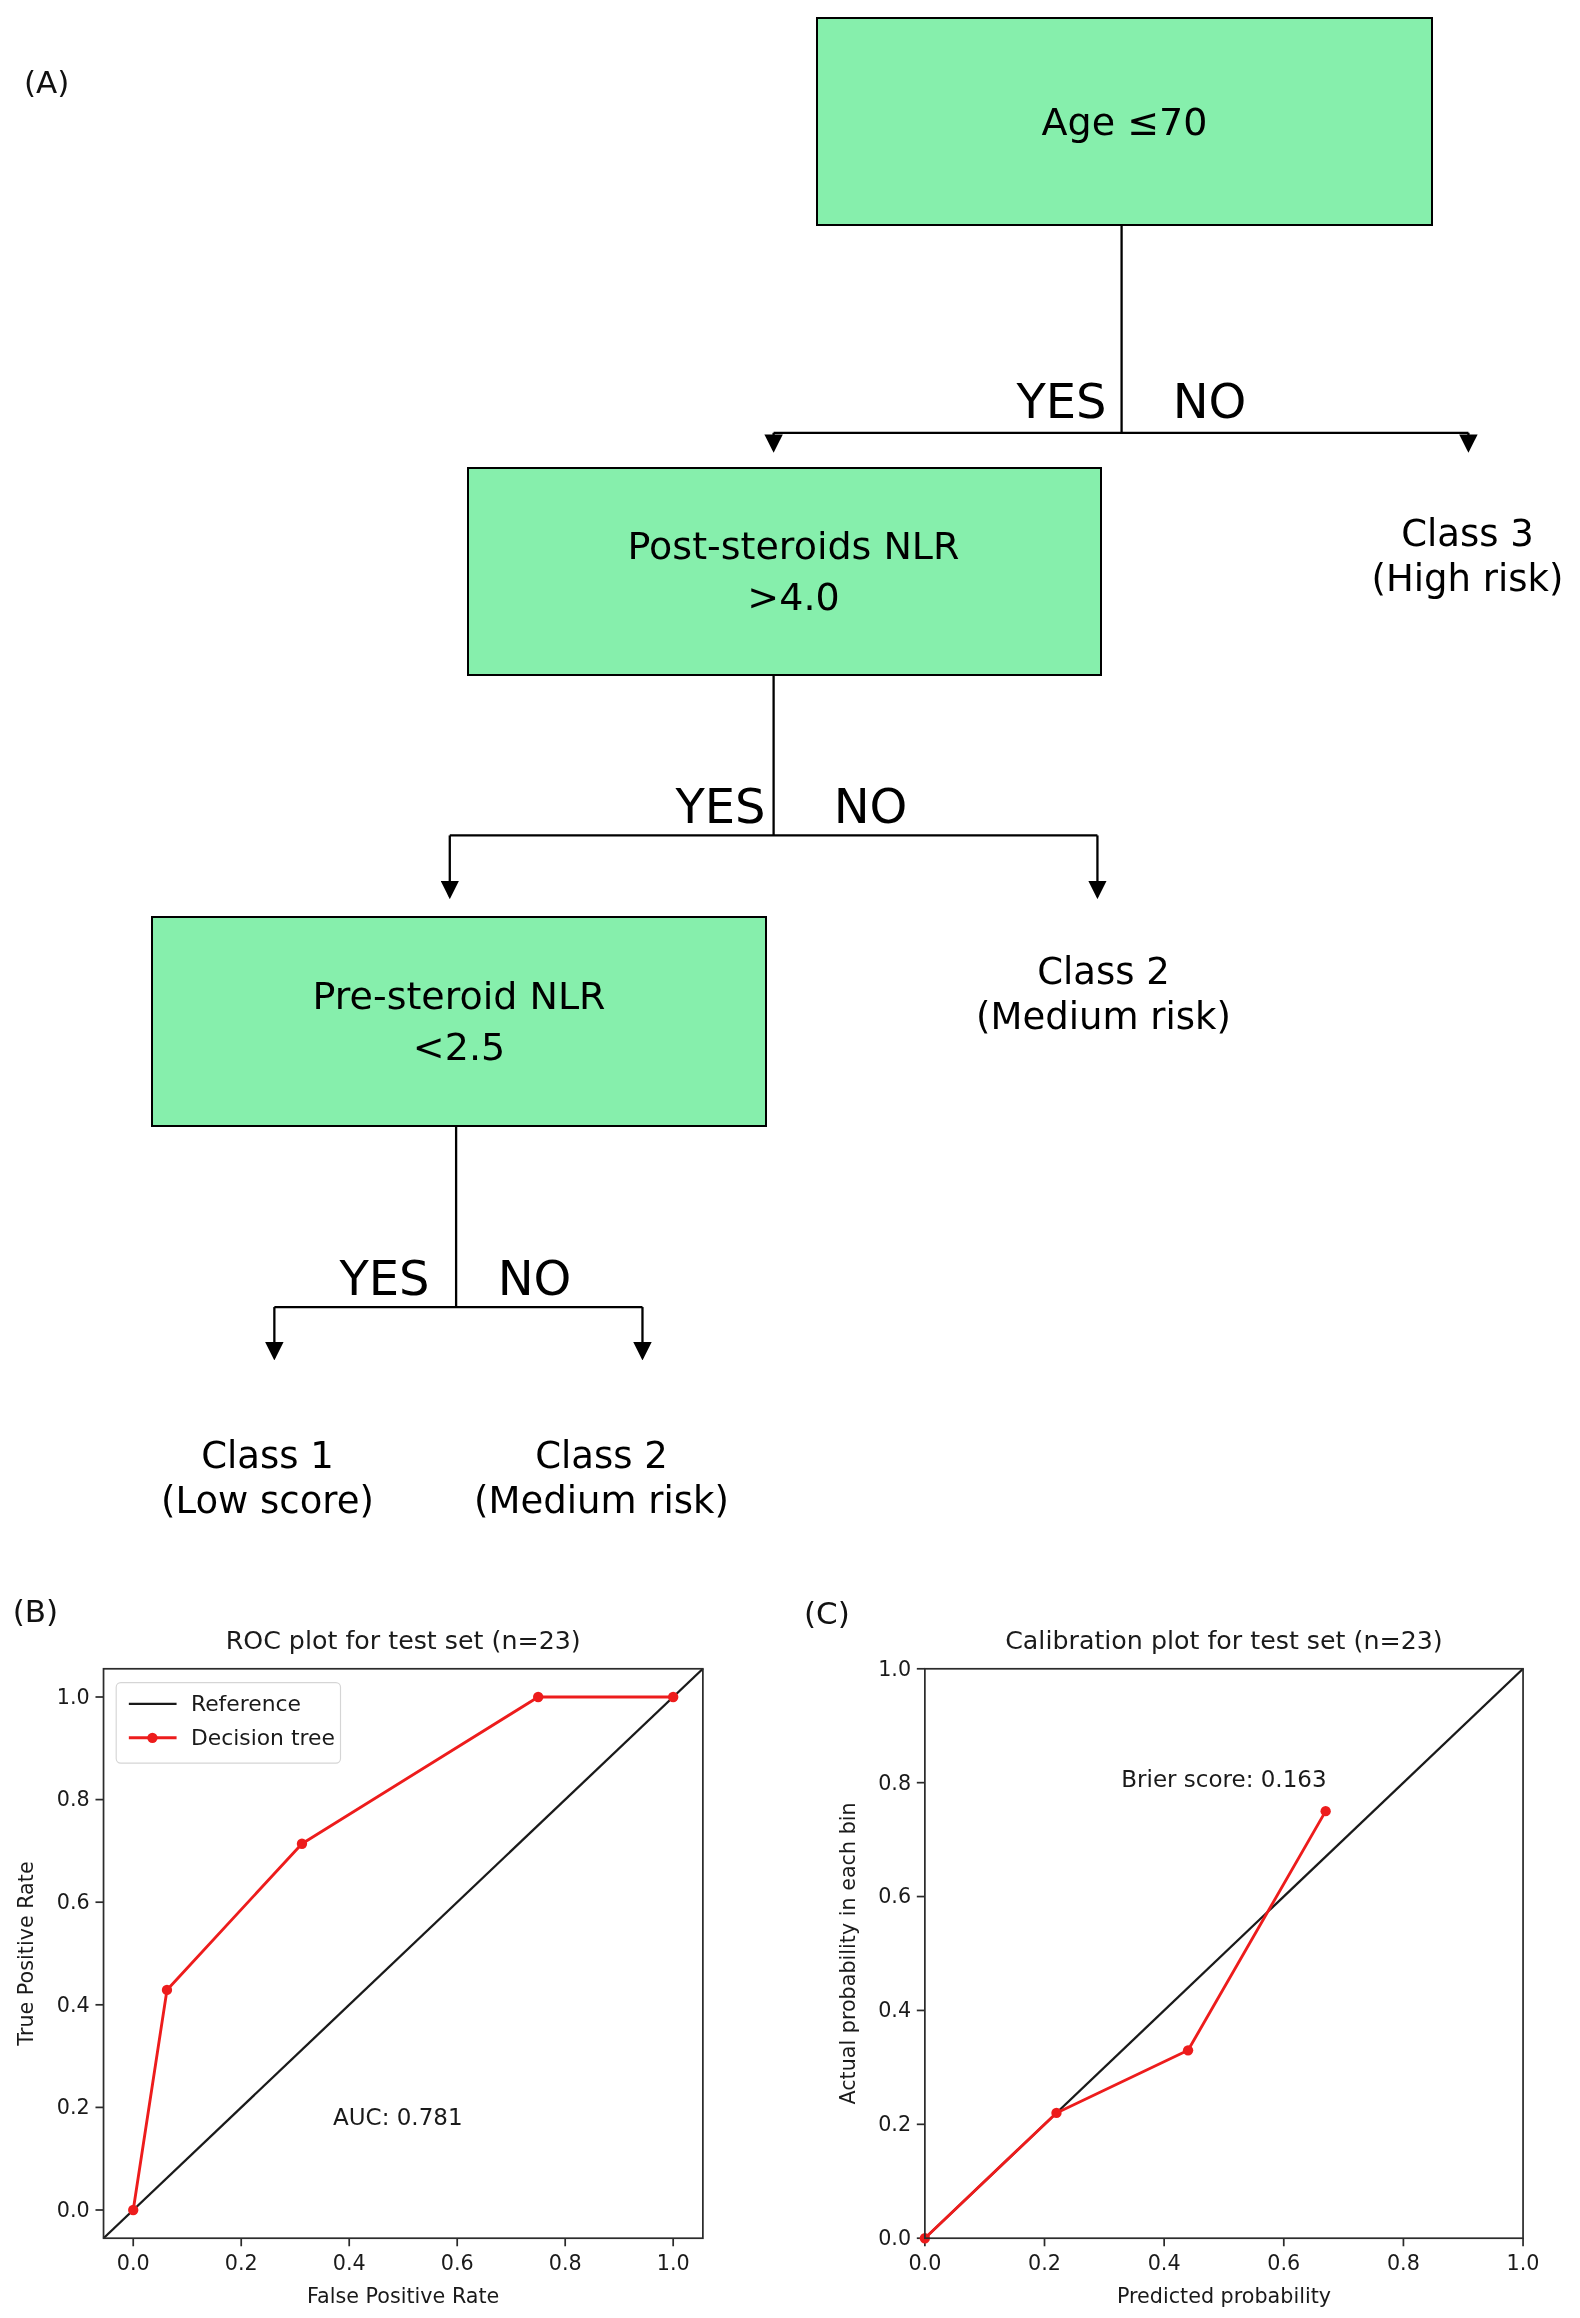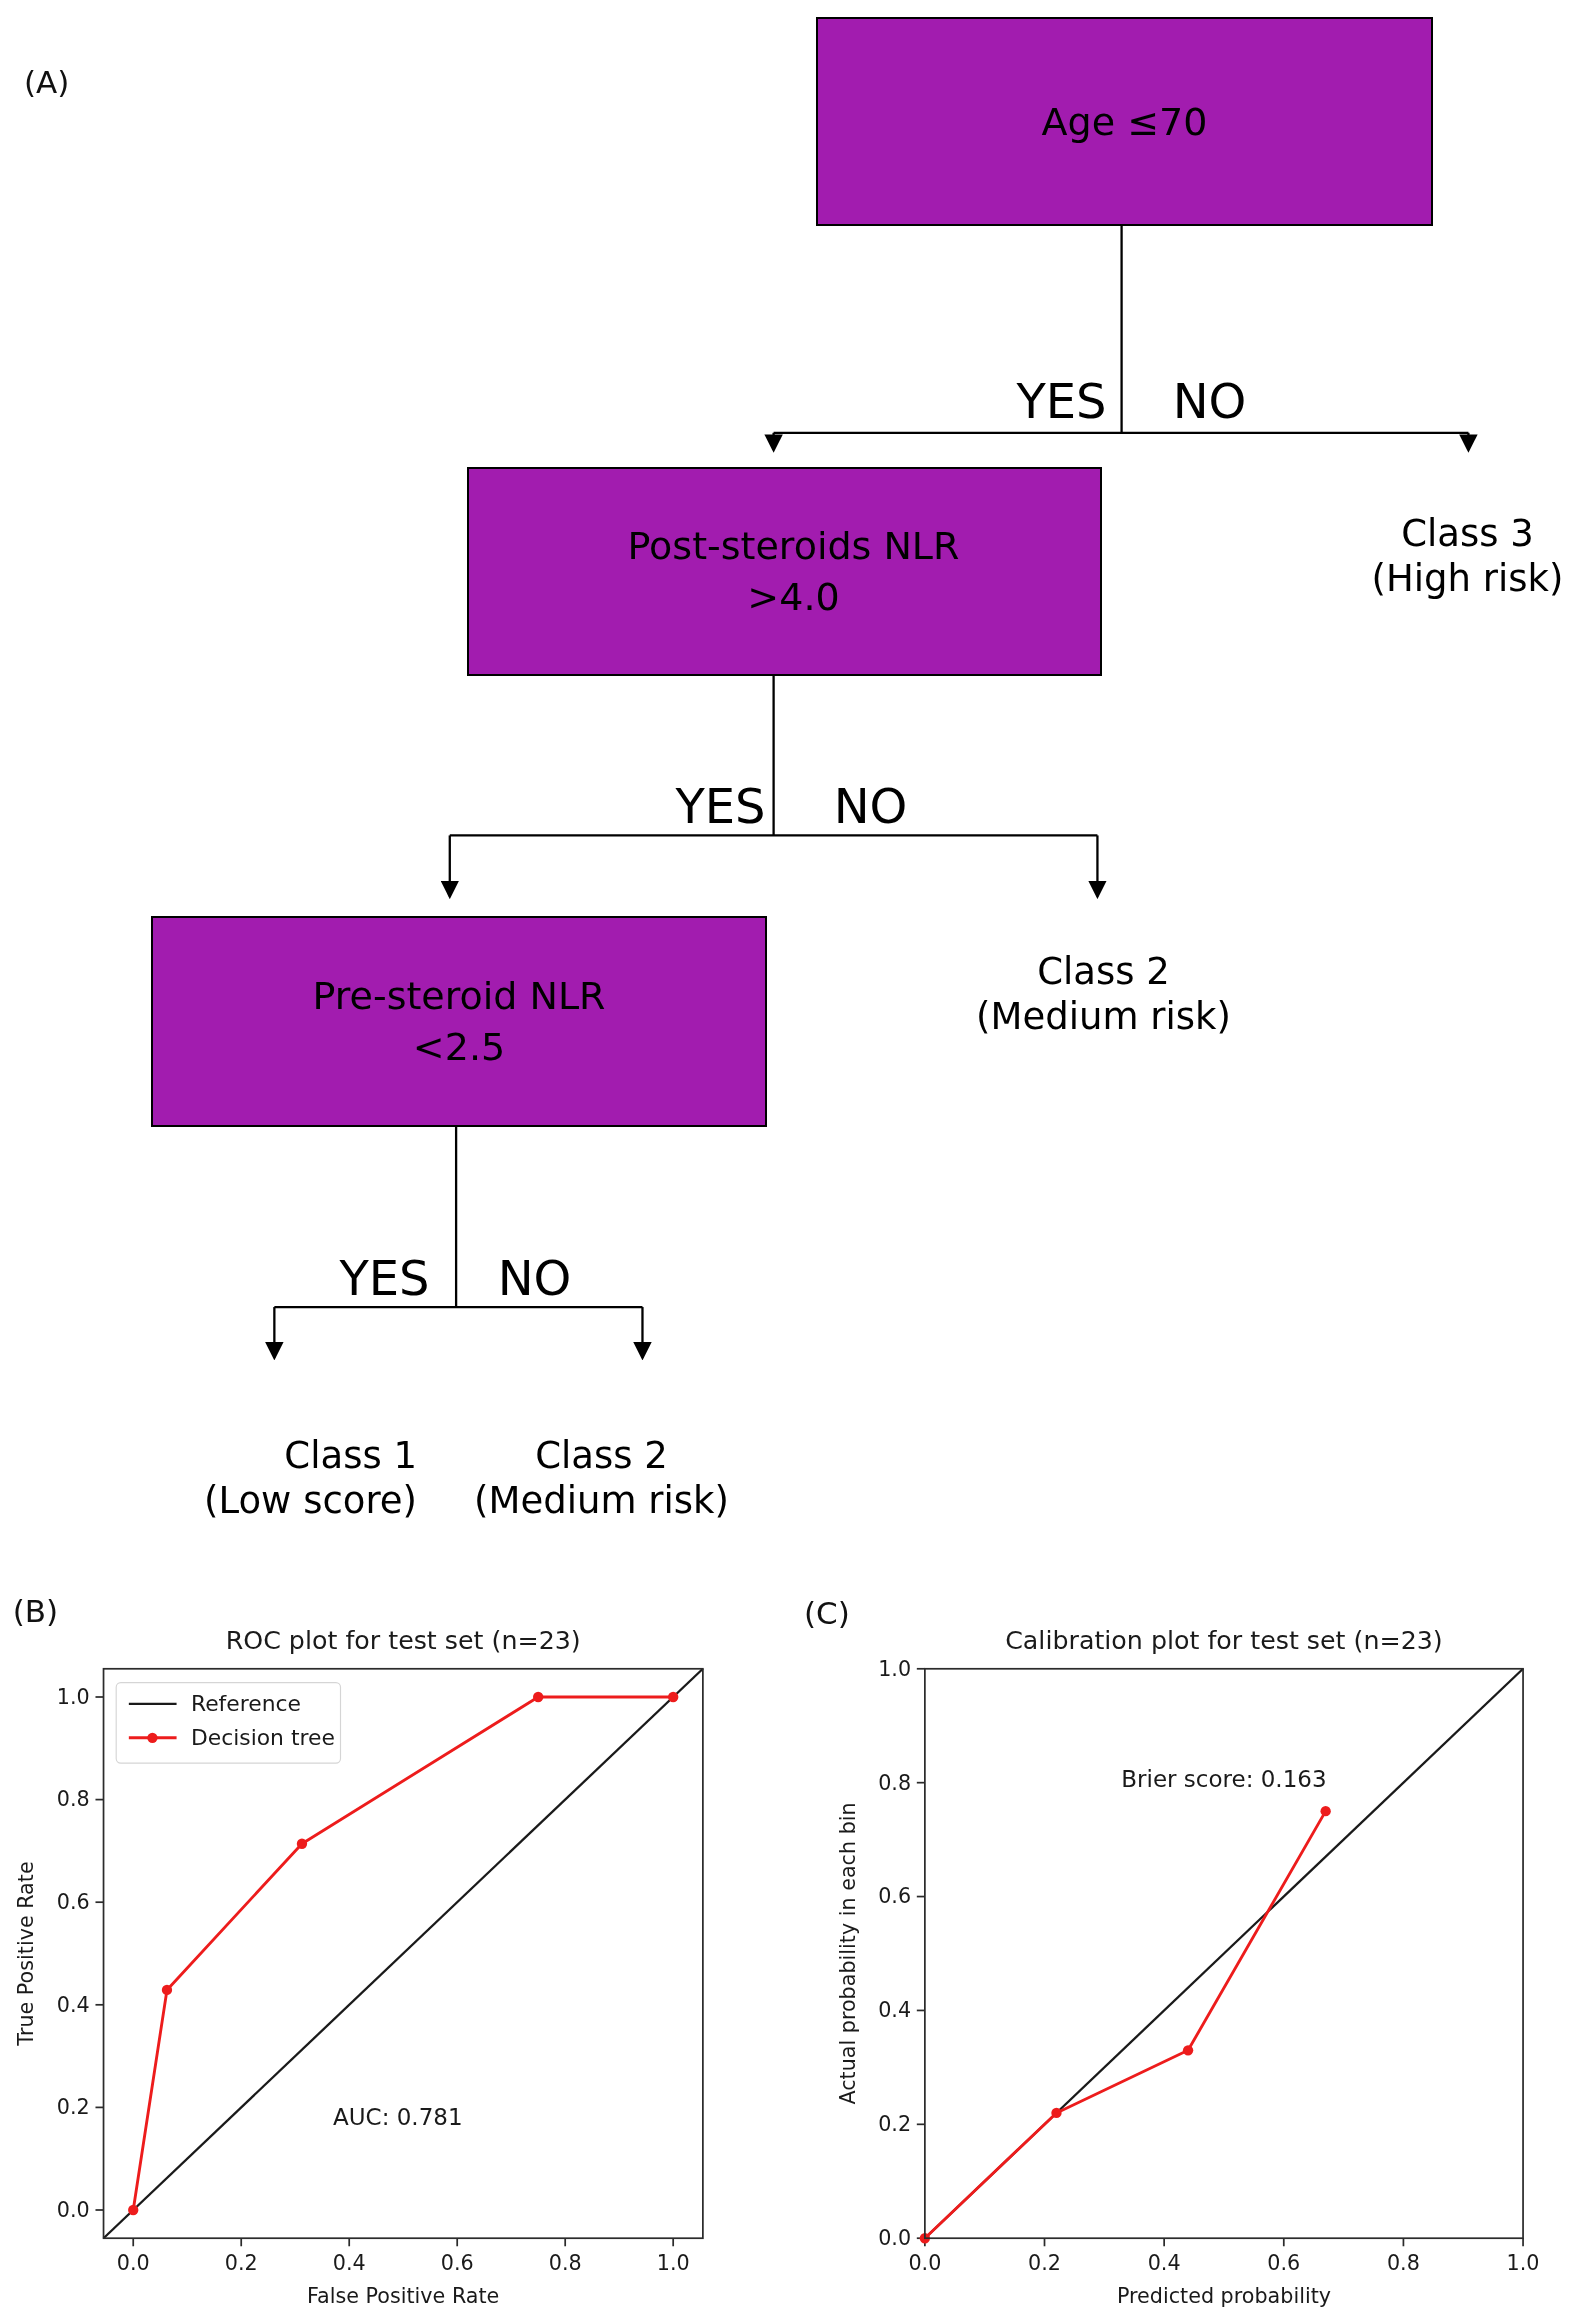--- a/index.html
+++ b/index.html
@@ -15,21 +15,21 @@
   .panel-label {
     position: absolute;
     font-size: 31px;
     color: #111111;
   }
   
   .tree-svg { position: absolute; left: 0; top: 0; }
   .tree-node {
     position: absolute;
     border: 2.3px solid #000000;
-    background: #a21caf;
+    background: #86efac;
     display: flex;
     flex-direction: column;
     align-items: center;
     justify-content: center;
     text-align: center;
     font-size: 38px;
     line-height: 1.32;
     color: #000000;
   }
   .tree-leaf {
@@ -107,21 +107,21 @@
     <div class="tree-leaf" style="left:1318px; top:511px; width:299px;">
       <div>Class 3</div>
       <div>(High risk)</div>
     </div>
 
     <div class="tree-leaf" style="left:954px; top:949px; width:299px;">
       <div>Class 2</div>
       <div>(Medium risk)</div>
     </div>
 
-    <div class="tree-leaf" style="left:118px; top:1433px; width:299px;text-align:right;">
+    <div class="tree-leaf" style="left:118px; top:1433px; width:299px;">
       <div>Class 1</div>
       <div>(Low score)</div>
     </div>
 
     <div class="tree-leaf" style="left:452px; top:1433px; width:299px;">
       <div>Class 2</div>
       <div>(Medium risk)</div>
     </div>
   </div>
 

